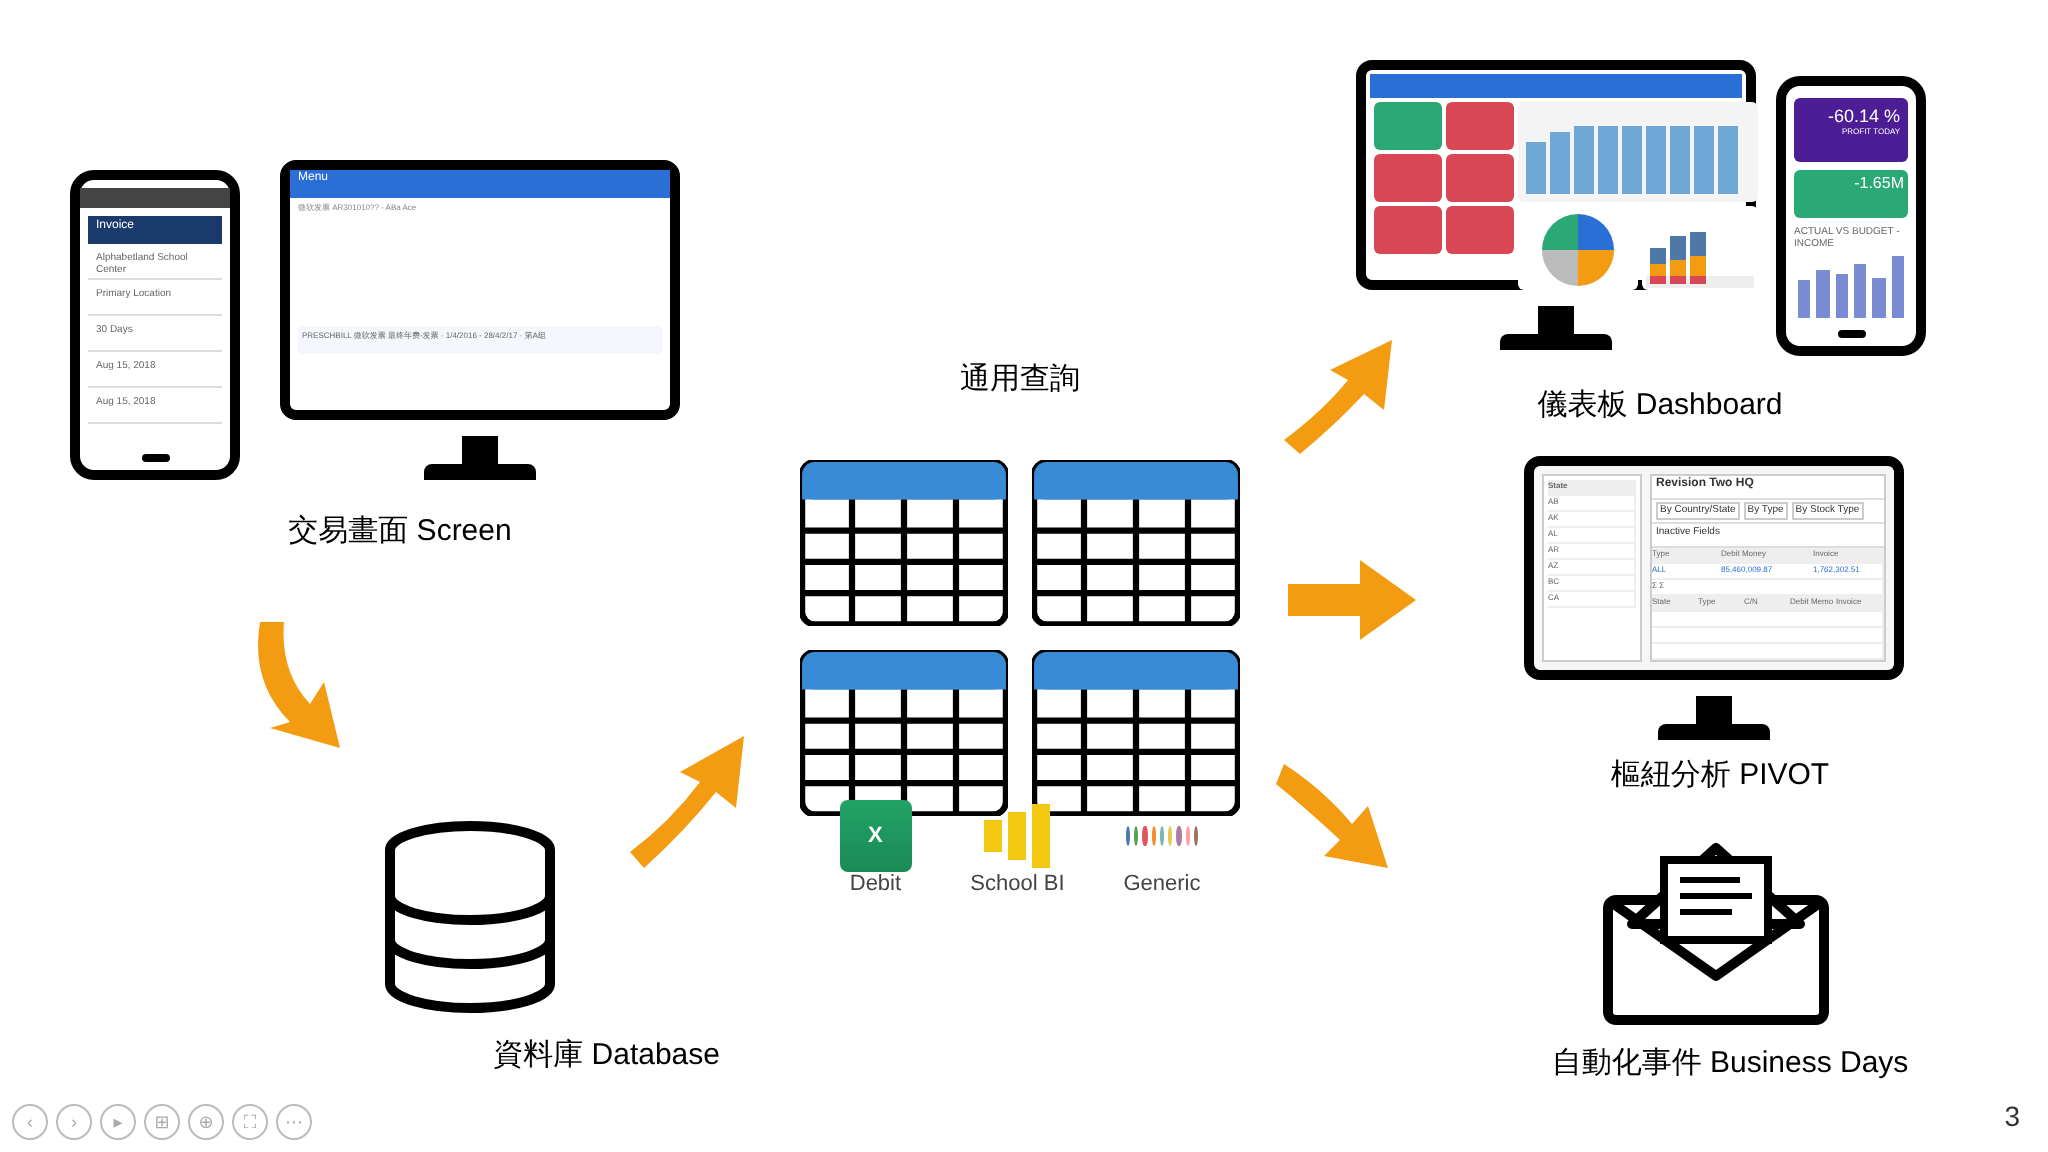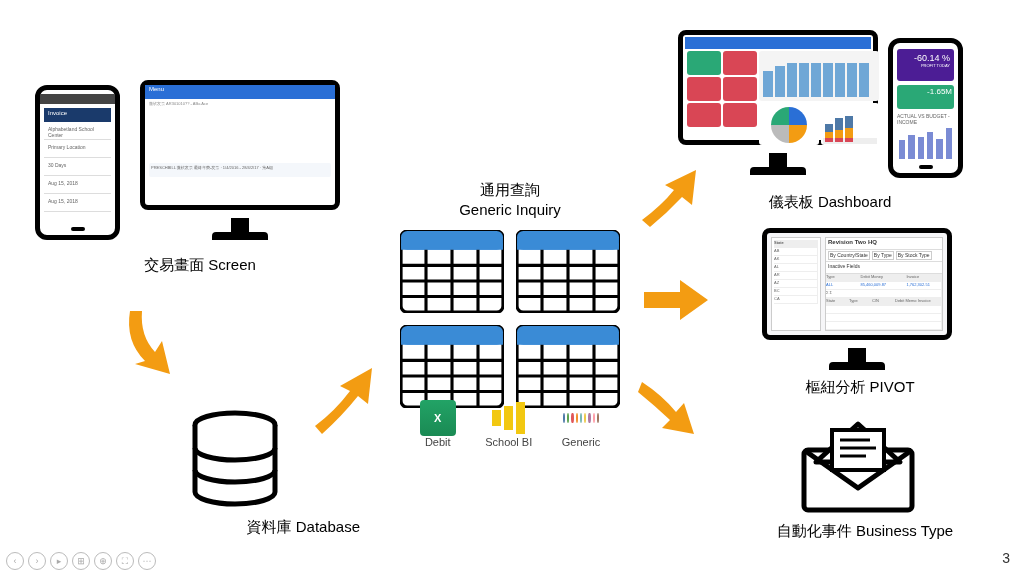--- a/index.html
+++ b/index.html
@@ -124,21 +124,20 @@
 <div class="label" style="left:110px; top:518px; width:250px;text-align:right;">資料庫 Database</div>
 
 <div class="arrow" style="left:300px; top:356px;">
   <svg width="90" height="90" viewBox="0 0 90 90">
       <path d="M15 70 Q 35 55 50 35 L 40 30 L 72 12 L 68 48 L 58 40 Q 42 60 22 78 Z" fill="#f39c12"></path>
     </svg>
 </div>
 
 <div class="label" style="left:400px; top:180px; width:220px; line-height:1.3;">
   <span>通用查詢</span><br>
-  <span>Generic Inquiry</span>
 </div>
 
 <div class="tables">
   <div class="tbl">
       <svg viewBox="0 0 100 80">
         <rect x="1" y="1" width="98" height="78" rx="6" fill="#fff" stroke="#000" stroke-width="3"></rect>
         <rect x="1" y="1" width="98" height="18" rx="6" fill="#3a8bd6"></rect>
         <rect x="1" y="13" width="98" height="6" fill="#3a8bd6"></rect>
         <line x1="1" y1="34" x2="99" y2="34" stroke="#000" stroke-width="3"></line>
         <line x1="1" y1="49" x2="99" y2="49" stroke="#000" stroke-width="3"></line>
@@ -359,21 +358,21 @@
   <svg viewBox="0 0 120 95">
     <rect x="6" y="30" width="108" height="60" rx="4" fill="#fff" stroke="#000" stroke-width="5"></rect>
     <path d="M6 30 L60 68 L114 30" fill="none" stroke="#000" stroke-width="5" stroke-linejoin="round"></path>
     <path d="M18 42 L60 4 L102 42 Z" fill="#fff" stroke="#000" stroke-width="5" stroke-linejoin="round"></path>
     <rect x="34" y="10" width="52" height="40" fill="#fff" stroke="#000" stroke-width="4"></rect>
     <line x1="42" y1="20" x2="72" y2="20" stroke="#000" stroke-width="3"></line>
     <line x1="42" y1="28" x2="78" y2="28" stroke="#000" stroke-width="3"></line>
     <line x1="42" y1="36" x2="68" y2="36" stroke="#000" stroke-width="3"></line>
   </svg>
 </div>
-<div class="label" style="left:720px; top:522px; width:290px;">自動化事件 Business Type</div>
+<div class="label" style="left:720px; top:522px; width:290px;">自動化事件 Business Days</div>
 
 <div class="footer-nav">
   <div class="nav-circle">‹</div>
   <div class="nav-circle">›</div>
   <div class="nav-circle">▸</div>
   <div class="nav-circle">⊞</div>
   <div class="nav-circle">⊕</div>
   <div class="nav-circle">⛶</div>
   <div class="nav-circle">⋯</div>
 </div>

